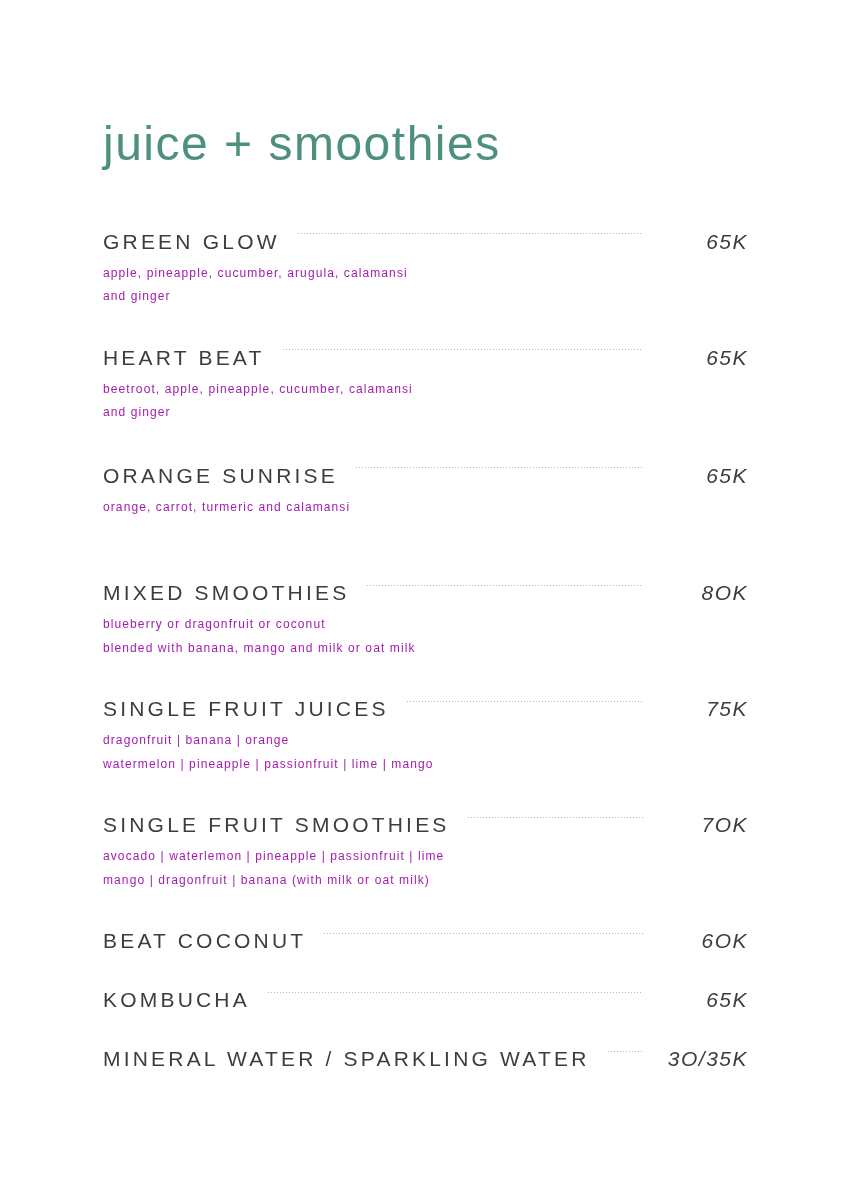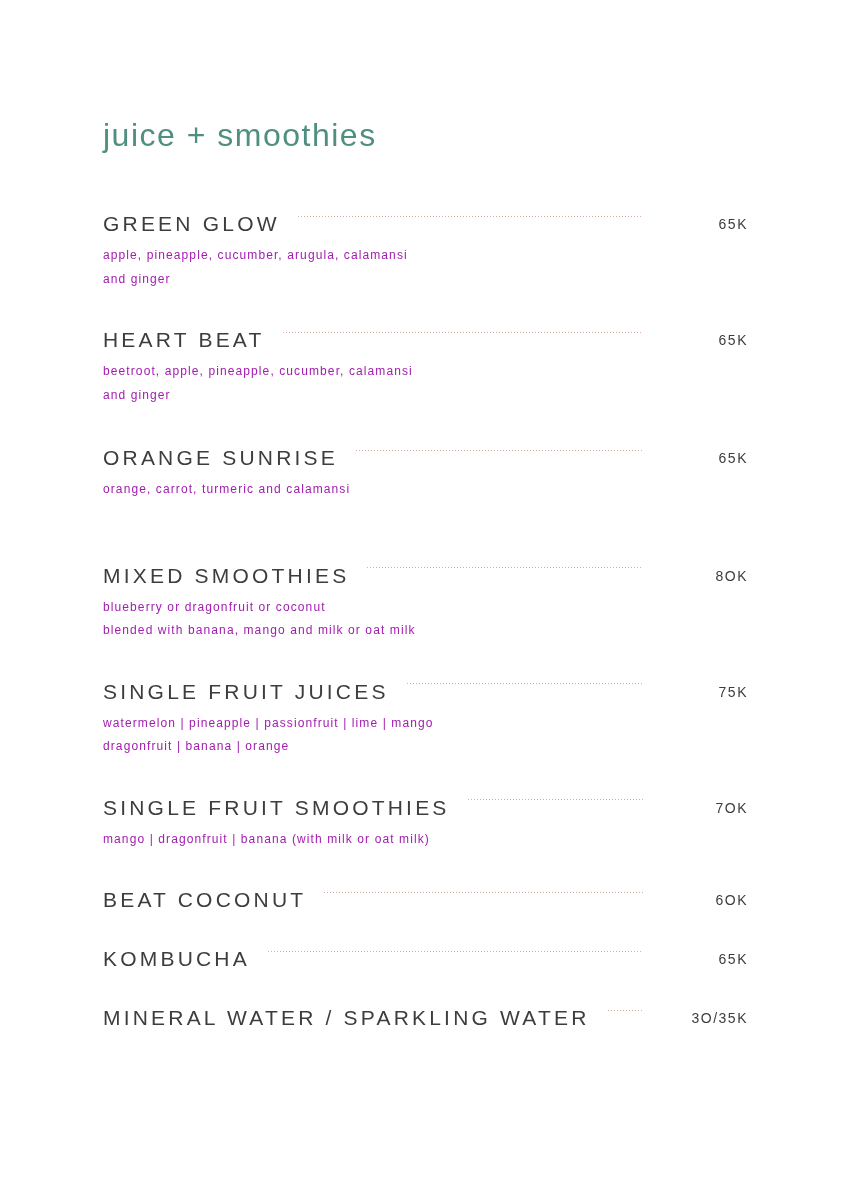--- a/index.html
+++ b/index.html
@@ -11,21 +11,21 @@
     box-sizing: border-box;
     overflow: hidden;
   }
   .page {
     box-sizing: border-box;
     width: 848px;
     height: 1200px;
     padding: 118px 100px 0 103px;
   }
   .page-title {
-    font-size: 32px;
+    font-size: 48px;
     font-weight: 300;
     letter-spacing: 1.5px;
     color: #4f8f80;
     line-height: 1.1;
     margin: 0 0 56px 0;
   }
   .menu-item { margin-bottom: 34px; }
   .menu-item.wide-gap { margin-bottom: 59px; margin-top: 36px; }
   .menu-item.no-desc { margin-bottom: 29px; }
   .item-row {
@@ -43,28 +43,29 @@
   .leader {
     flex: 1;
     height: 2px;
     margin: 6px 10px 0 18px;
     background-image: repeating-linear-gradient(to right, #d8aca3 0 1px, transparent 1px 3px);
     background-size: 3px 1px;
     background-repeat: repeat-x;
     background-position: left center;
   }
   .item-price {
-    font-size: 14px;
+    font-size: 21px;
     font-weight: 300;
     letter-spacing: 1.5px;
     color: #3d3d3d;
     min-width: 95px;
     text-align: right;
     white-space: nowrap;
     line-height: 30px;
+    font-style: italic;
   }
   .item-desc {
     margin-top: 5px;
     font-size: 12px;
     font-weight: 300;
     letter-spacing: 1.1px;
     color: #a21caf;
     line-height: 23.5px;
   }
 </style>
@@ -124,32 +125,33 @@
       </div>
     </div>
 
     <div class="menu-item">
       <div class="item-row">
         <span class="item-name">SINGLE FRUIT JUICES</span>
         <span class="leader"></span>
         <span class="item-price">75K</span>
       </div>
       <div class="item-desc">
+        <div>dragonfruit | banana | orange</div>
         <div>watermelon | pineapple | passionfruit | lime | mango</div>
-        <div>dragonfruit | banana | orange</div>
       </div>
     </div>
 
     <div class="menu-item">
       <div class="item-row">
         <span class="item-name">SINGLE FRUIT SMOOTHIES</span>
         <span class="leader"></span>
         <span class="item-price">7OK</span>
       </div>
       <div class="item-desc">
+        <div>avocado | waterlemon | pineapple | passionfruit | lime</div>
         <div>mango | dragonfruit | banana (with milk or oat milk)</div>
       </div>
     </div>
 
     <div class="menu-item no-desc">
       <div class="item-row">
         <span class="item-name">BEAT COCONUT</span>
         <span class="leader"></span>
         <span class="item-price">6OK</span>
       </div>

